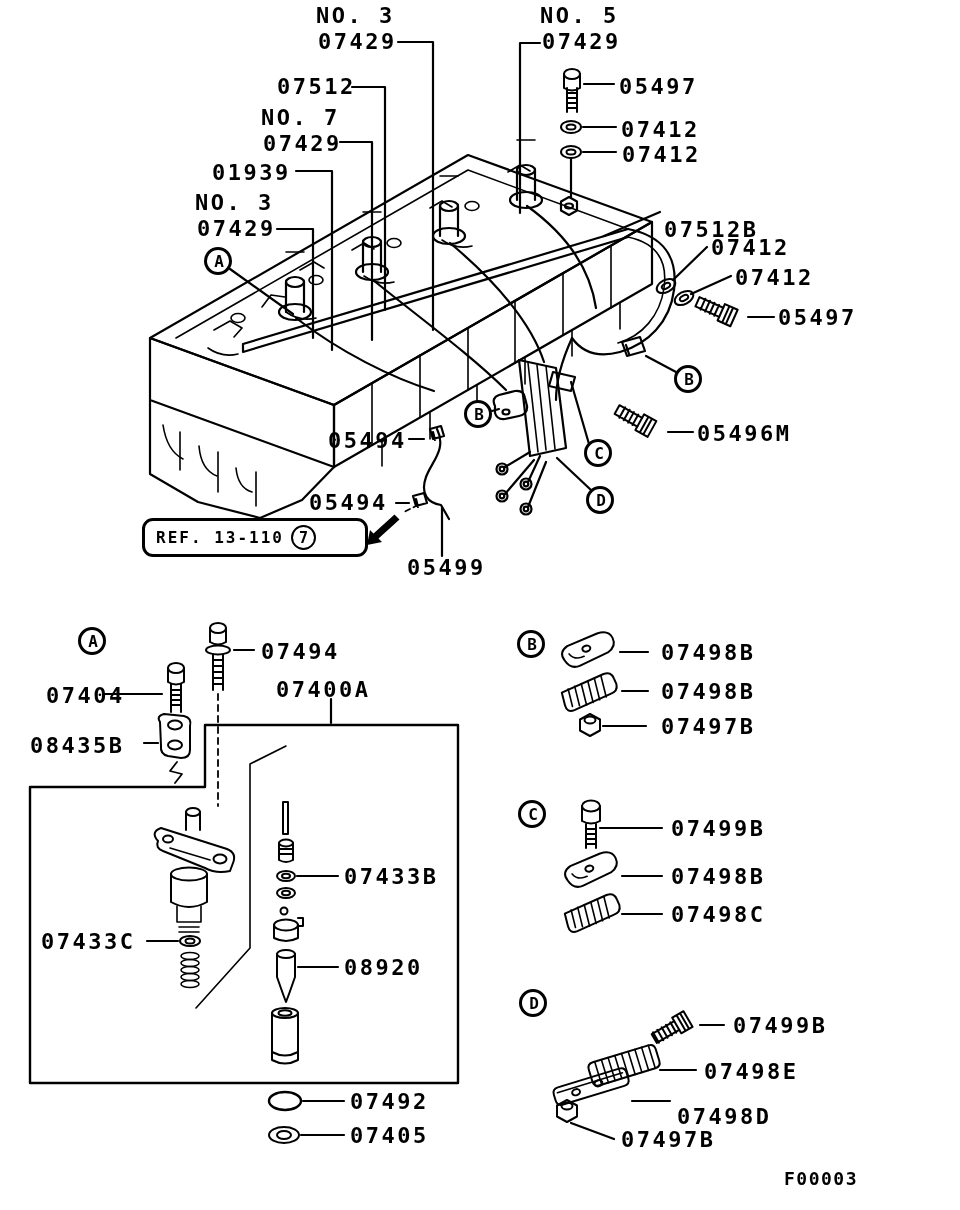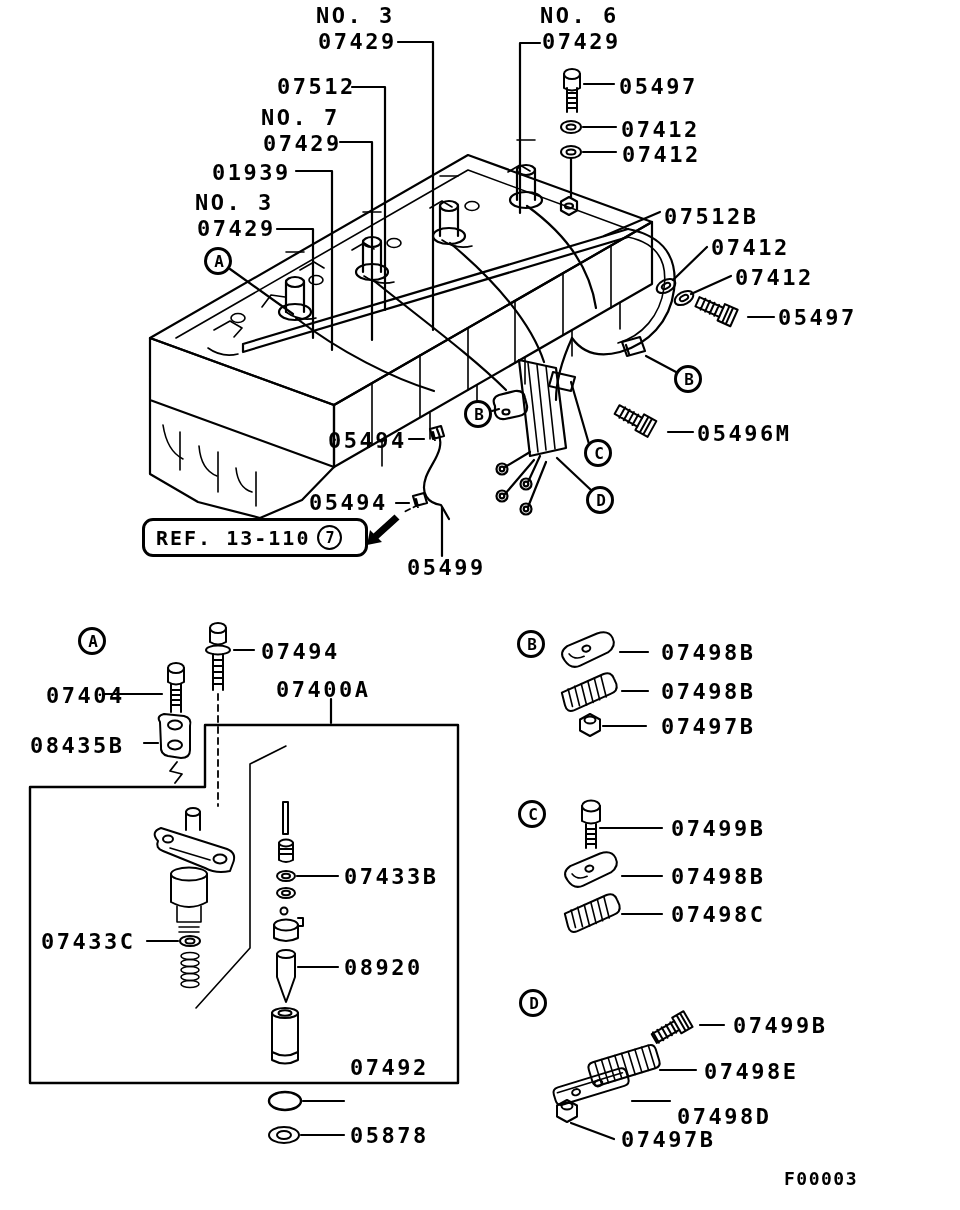--- a/index.html
+++ b/index.html
@@ -8,21 +8,21 @@
   svg{position:absolute;left:0;top:0;}
   .lbl{position:absolute;font-weight:700;font-size:22px;line-height:1;
        letter-spacing:2.5px;white-space:nowrap;color:#000;}
   .lbl.small{font-size:18px;letter-spacing:1.5px;}
   .balloon{position:absolute;width:28px;height:28px;border:3px solid #000;border-radius:50%;
            box-sizing:border-box;display:flex;align-items:center;justify-content:center;
            font-weight:700;font-size:16px;background:#fff;color:#000;padding-left:2px;letter-spacing:0;}
   #refbox{position:absolute;left:142px;top:518px;width:226px;height:39px;border:3px solid #000;
           border-radius:11px;box-sizing:border-box;display:flex;align-items:center;
           padding-left:11px;gap:7px;background:#fff;}
-  #refbox .txt{font-weight:700;font-size:20px;letter-spacing:2px;color:#000;white-space:nowrap;}
+  #refbox .txt{font-weight:700;font-size:16px;letter-spacing:2px;color:#000;white-space:nowrap;}
   #refbox .badge{width:25px;height:25px;border:2.5px solid #000;border-radius:50%;box-sizing:border-box;
           display:flex;align-items:center;justify-content:center;font-weight:700;font-size:15px;flex:none;}
 </style>
 </head>
 <body>
 
 <div id="stage">
 
 <svg width="960" height="1210" viewBox="0 0 960 1210">
 
@@ -294,49 +294,49 @@
     </g>
     <g>
       <path d="M567 1100 l10 5.5 v11 l-10 5.5 l-10 -5.5 v-11 Z"></path>
       <ellipse cx="567" cy="1106" rx="5.5" ry="3.5"></ellipse>
     </g>
   </g>
 </svg>
 
   <div class="lbl" style="left:316px;top:5px">NO. 3</div>
   <div class="lbl" style="left:318px;top:31px">07429</div>
-  <div class="lbl" style="left:540px;top:5px">NO. 6</div>
+  <div class="lbl" style="left:540px;top:5px">NO. 5</div>
   <div class="lbl" style="left:542px;top:31px">07429</div>
   <div class="lbl" style="left:277px;top:76px">07512</div>
   <div class="lbl" style="left:261px;top:107px">NO. 7</div>
   <div class="lbl" style="left:263px;top:133px">07429</div>
   <div class="lbl" style="left:212px;top:162px">01939</div>
   <div class="lbl" style="left:195px;top:192px">NO. 3</div>
   <div class="lbl" style="left:197px;top:218px">07429</div>
   <div class="lbl" style="left:619px;top:76px">05497</div>
   <div class="lbl" style="left:621px;top:119px">07412</div>
   <div class="lbl" style="left:622px;top:144px">07412</div>
-  <div class="lbl" style="left:664px;top:206px">07512B</div>
+  <div class="lbl" style="left:664px;top:219px">07512B</div>
   <div class="lbl" style="left:711px;top:237px">07412</div>
   <div class="lbl" style="left:735px;top:267px">07412</div>
   <div class="lbl" style="left:778px;top:307px">05497</div>
   <div class="lbl" style="left:697px;top:423px">05496M</div>
   <div class="lbl" style="left:328px;top:430px">05494</div>
   <div class="lbl" style="left:309px;top:492px">05494</div>
   <div class="lbl" style="left:407px;top:557px">05499</div>
 
   <div class="lbl" style="left:261px;top:641px">07494</div>
   <div class="lbl" style="left:46px;top:685px">07404</div>
   <div class="lbl" style="left:30px;top:735px">08435B</div>
   <div class="lbl" style="left:276px;top:679px">07400A</div>
   <div class="lbl" style="left:344px;top:866px">07433B</div>
   <div class="lbl" style="left:41px;top:931px">07433C</div>
   <div class="lbl" style="left:344px;top:957px">08920</div>
-  <div class="lbl" style="left:350px;top:1057px">07492</div>
-  <div class="lbl" style="left:350px;top:1125px">05878</div>
+  <div class="lbl" style="left:350px;top:1091px">07492</div>
+  <div class="lbl" style="left:350px;top:1125px">07405</div>
 
   <div class="lbl" style="left:661px;top:642px">07498B</div>
   <div class="lbl" style="left:661px;top:681px">07498B</div>
   <div class="lbl" style="left:661px;top:716px">07497B</div>
 
   <div class="lbl" style="left:671px;top:818px">07499B</div>
   <div class="lbl" style="left:671px;top:866px">07498B</div>
   <div class="lbl" style="left:671px;top:904px">07498C</div>
 
   <div class="lbl" style="left:733px;top:1015px">07499B</div>

